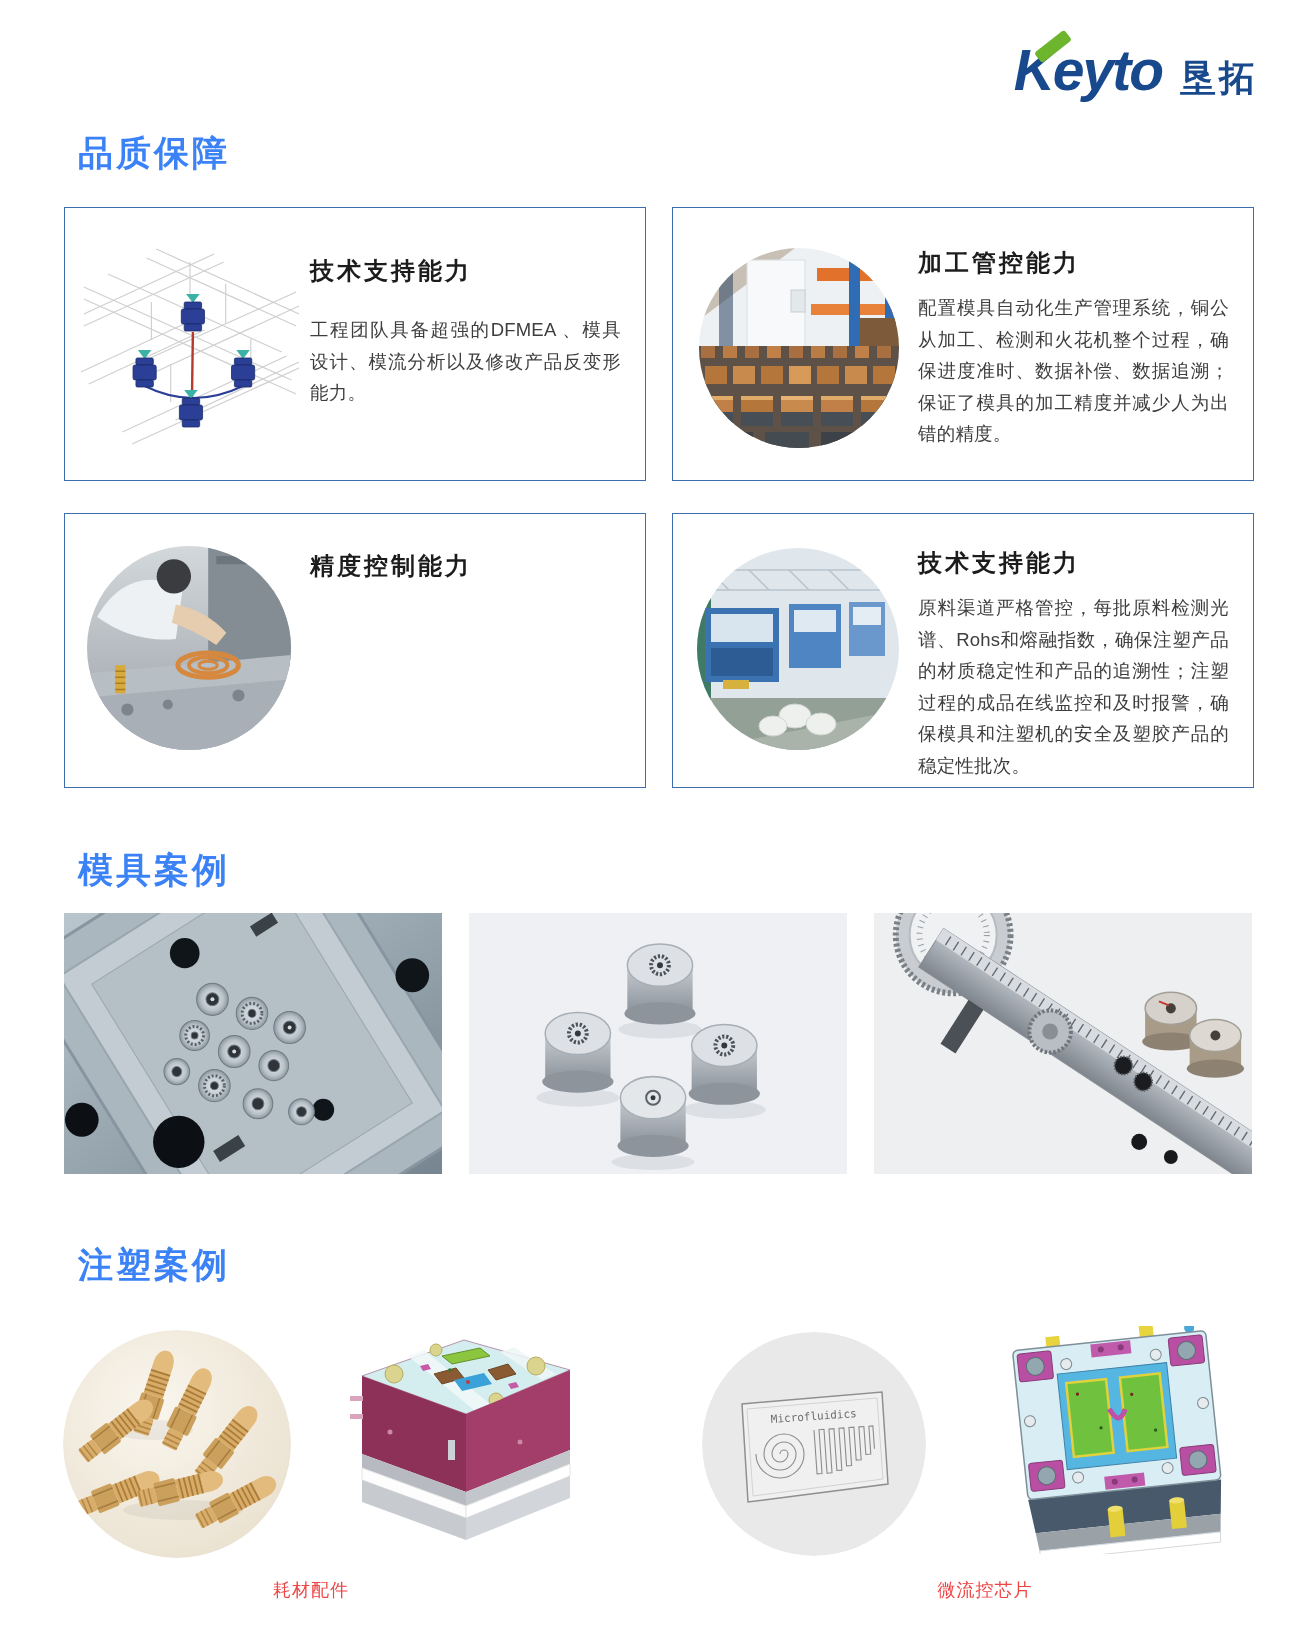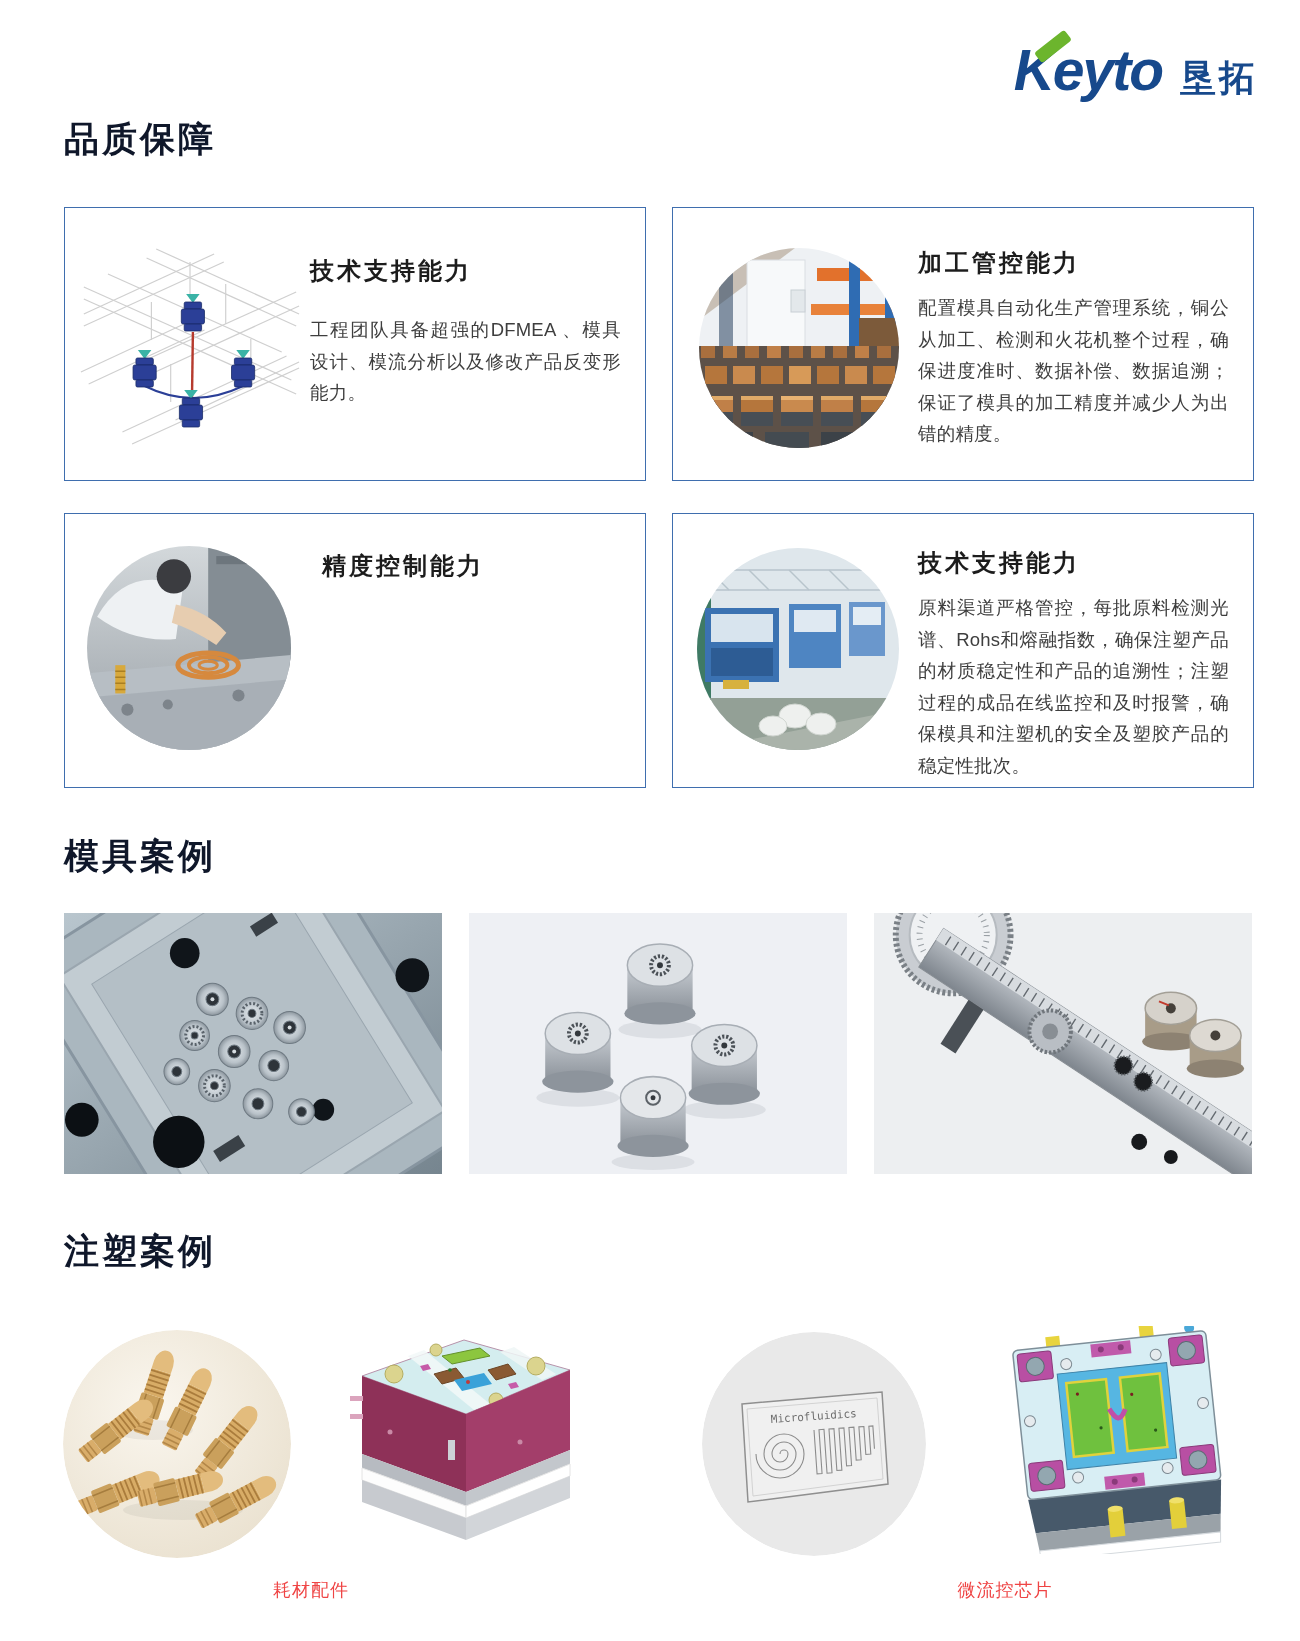--- a/index.html
+++ b/index.html
@@ -8,58 +8,58 @@
     font-family:"Liberation Sans","DejaVu Sans",sans-serif;overflow:hidden;
   }
   
   .logo{position:absolute;left:890px;top:38px;width:360px;height:70px;
         display:flex;align-items:baseline;justify-content:flex-end;gap:18px;color:#17498c;}
   .logo-en{font-size:57px;font-weight:bold;font-style:italic;letter-spacing:-2px;position:relative;line-height:64px;}
   .logo-accent{position:absolute;left:20px;top:2px;width:38px;height:13px;background:#6cb52d;
                transform:rotate(-38deg);border-radius:3px;}
   .logo-cn{font-size:36px;font-weight:bold;letter-spacing:3px;}
   
-  .sec-title{position:absolute;left:56px;margin:0;font-size:35px;font-weight:bold;color:#0f172a;letter-spacing:3px;}
+  .sec-title{position:absolute;left:56px;margin:14px;font-size:35px;font-weight:bold;color:#3b82f6;letter-spacing:3px;}
   #t-quality{top:116px;}
   #t-mold{top:833px;}
   #t-injection{top:1228px;}
   
   .card{position:absolute;width:582px;background:#ffffff;border:1px solid #3f6eae;box-sizing:border-box;}
   #card1{left:56px;top:207px;height:274px;}
   #card2{left:664px;top:207px;height:274px;}
   #card3{left:56px;top:513px;height:275px;}
   #card4{left:664px;top:513px;height:275px;}
   .card-art{position:absolute;left:14px;top:36px;width:222px;height:205px;}
   .card-circle{position:absolute;border-radius:50%;overflow:hidden;}
   #card2 .card-circle{left:26px;top:40px;width:200px;height:200px;}
   #card3 .card-circle{left:22px;top:32px;width:204px;height:204px;}
   #card4 .card-circle{left:24px;top:34px;width:202px;height:202px;}
   .card-text{position:absolute;left:245px;right:24px;}
   #card1 .card-text{top:48px;}
   #card2 .card-text{top:40px;}
-  #card3 .card-text{top:37px;margin-left:12px;}
+  #card3 .card-text{top:37px;}
   #card4 .card-text{top:34px;}
   .card-title{margin:0;font-size:24px;font-weight:bold;color:#1c1c1c;letter-spacing:3px;line-height:30px;}
   .card-body{margin:14px 0 0 0;font-size:18.5px;line-height:31.5px;color:#3e3e3e;letter-spacing:0.2px;text-align:justify;}
   #card1 .card-body{margin-top:28px;}
   
   .photo{position:absolute;top:913px;width:378px;height:261px;overflow:hidden;background:#eef0f4;}
   #ph1{left:56px;}
   #ph2{left:461px;}
   #ph3{left:866px;width:378px;}
   .photo svg,.card-art svg,.card-circle svg,.inj svg{display:block;width:100%;height:100%;}
   
   .inj{position:absolute;overflow:hidden;}
   #inj-circle1{left:55px;top:1330px;width:228px;height:228px;border-radius:50%;}
   #inj-moldA{left:342px;top:1322px;width:232px;height:232px;}
   #inj-circle2{left:694px;top:1332px;width:224px;height:224px;border-radius:50%;}
   #inj-moldB{left:996px;top:1326px;width:230px;height:228px;}
   .caption{position:absolute;top:1578px;width:200px;text-align:center;font-size:18px;color:#ef4444;letter-spacing:1px;}
   #cap1{left:203px;}
-  #cap2{left:897px;}
+  #cap2{left:877px;}
 </style>
 </head>
 <body>
 
 <div id="canvas">
 
   <div class="logo">
     <span class="logo-en">
       <span>Keyto</span>
       <span class="logo-accent"></span>

